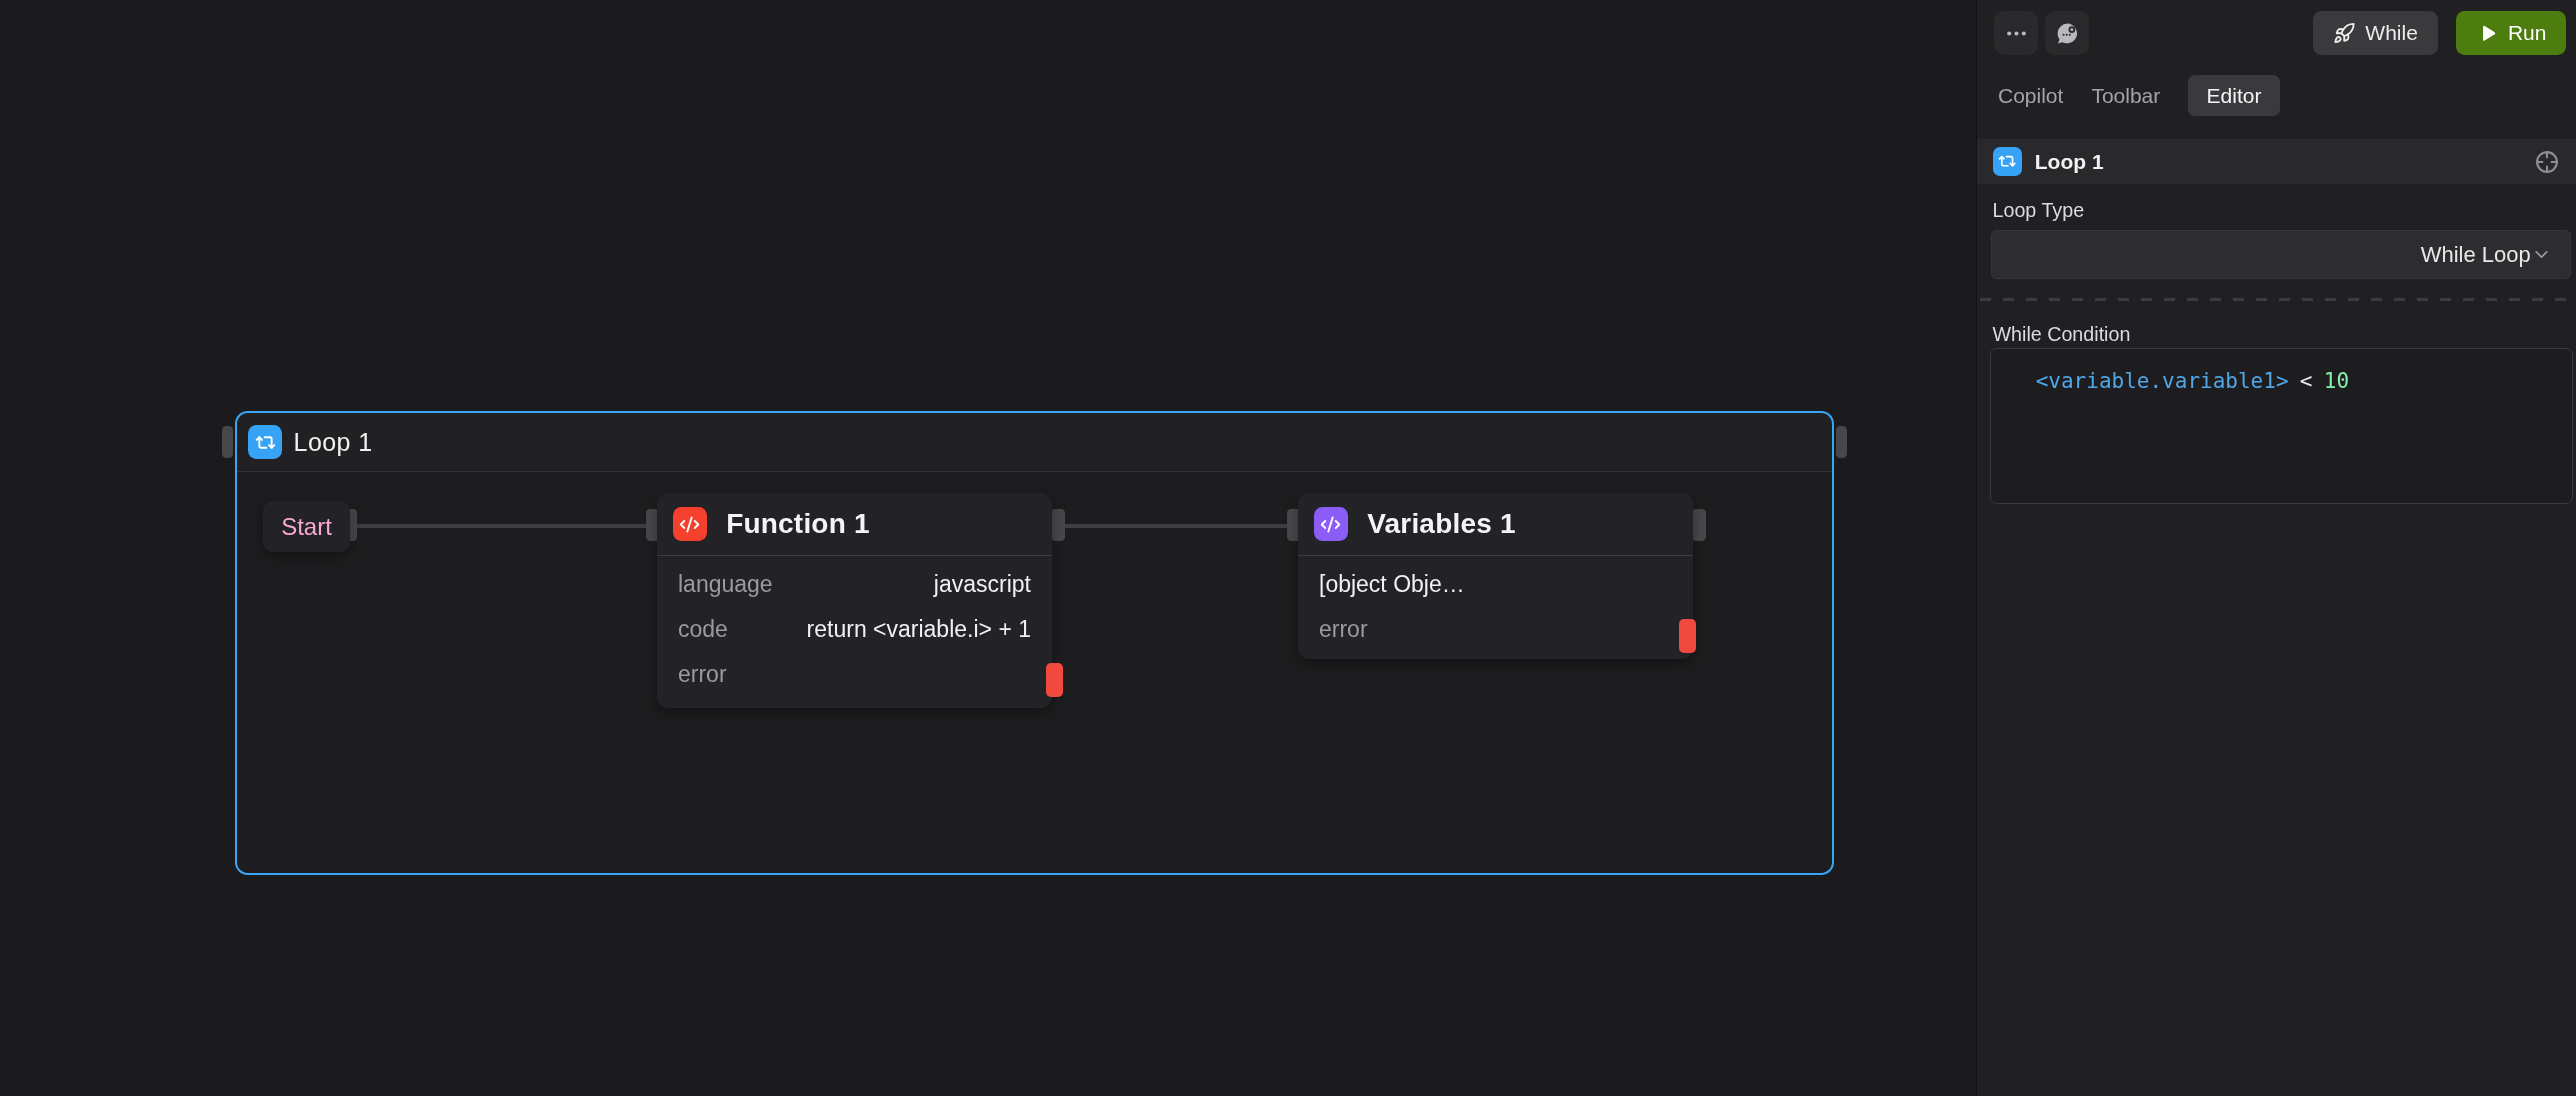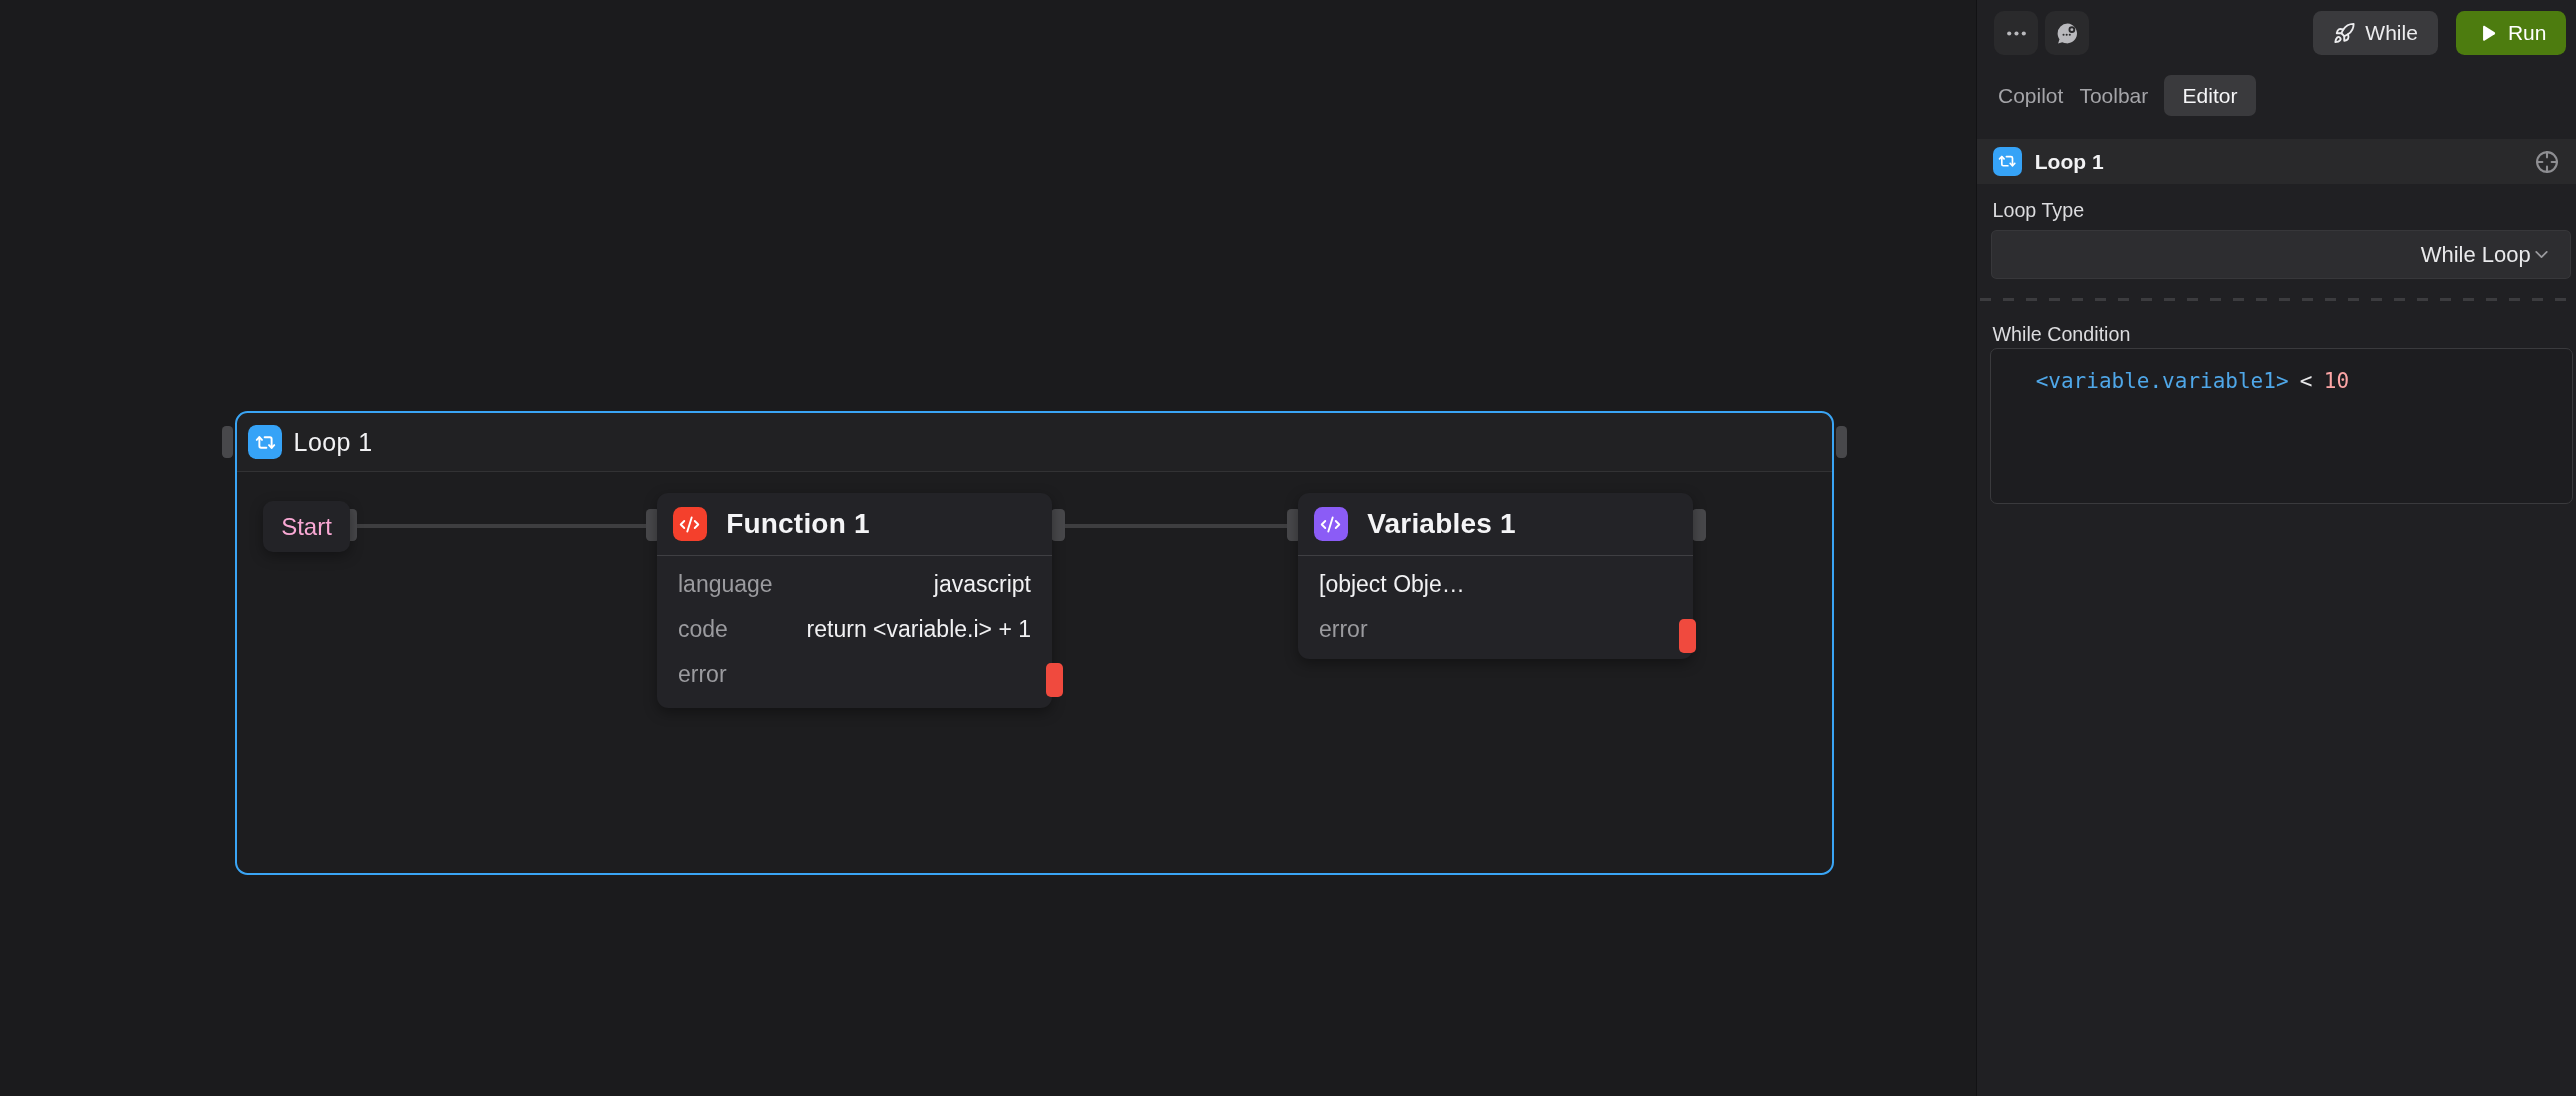--- a/index.html
+++ b/index.html
@@ -60,21 +60,21 @@
   .sq-btn + .sq-btn { margin-left:7px; }
   .sq-btn svg { width:25px; height:25px; }
   .toolbar-spacer { flex:1; }
   .pill-btn { height:44px; border-radius:8.4px; display:flex; align-items:center;
               gap:9.9px; padding:0 19.7px; font-size:21px; font-weight:500; cursor:pointer; }
   .deploy-btn { background:#3a3a3d; color:#ececee; margin-right:18.3px; }
   .run-btn { background:#4d7c0f; color:#ffffff;text-align:center; }
   .pill-btn svg { width:22.5px; height:22.5px; }
 
   .panel-tabs { position:absolute; left:21px; top:75px; height:41px;
-                display:flex; align-items:center; gap:16px; }
+                display:flex; align-items:center; gap:28px; }
   .tab { font-size:21px; color:#a4a4a8; cursor:pointer; padding:8.4px 0; }
   .tab.active { background:#3a3a3d; color:#f6f6f8; border-radius:7px; padding:8.4px 18.3px; }
 
   .inspector-header { position:absolute; left:0; top:139px; right:0; height:45px;
                       background:#29292b; display:flex; align-items:center;
                       padding:0 15.5px; gap:12.7px; }
   .icon-sq40 { width:29.6px; height:29.6px; border-radius:7px; color:#fff;
                display:flex; align-items:center; justify-content:center; }
   .icon-sq40 svg { width:18.3px; height:18.3px; }
   .inspector-title { font-size:21px; font-weight:600; color:#f2f2f4; }
@@ -95,21 +95,21 @@
   .dashed-divider { position:absolute; left:2.8px; right:2.8px; top:298px; height:2.8px;
       background:repeating-linear-gradient(90deg,#3c3c3f 0 11.3px,transparent 11.3px 23px); }
 
   .code-editor { position:absolute; left:12.7px; top:348px; width:583px; height:156px;
                  background:#1d1d20; border:1.4px solid #3a3a3d; border-radius:7px;
                  padding:19.7px 17px; cursor:text; }
   .code-line { font-family:"DejaVu Sans Mono", monospace; font-size:21px;
                display:flex; gap:11.3px; white-space:pre; }
   .tok-var { color:#4fa7e8;margin-left:28px; }
   .tok-op  { color:#e8e8ea; }
-  .tok-num { color:#fca5a5; }
+  .tok-num { color:#86efac; }
 </style>
 </head>
 <body>
 
 <div id="app">
 
   <div id="flow-canvas">
 
     <div class="loop-group">
       <div class="loop-group-header">

